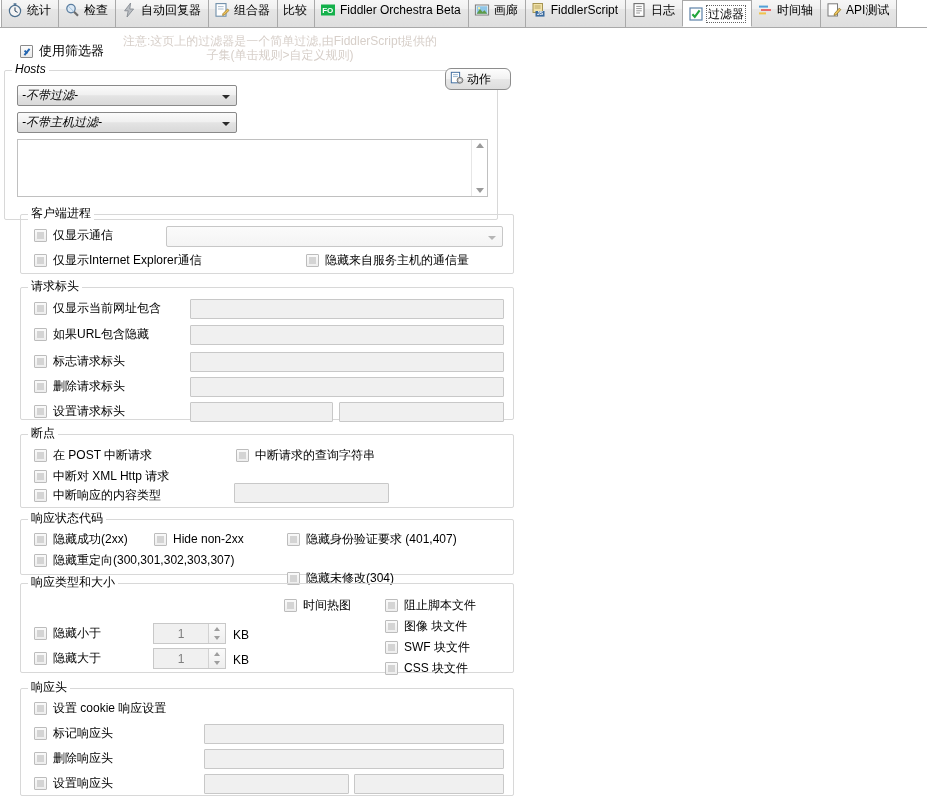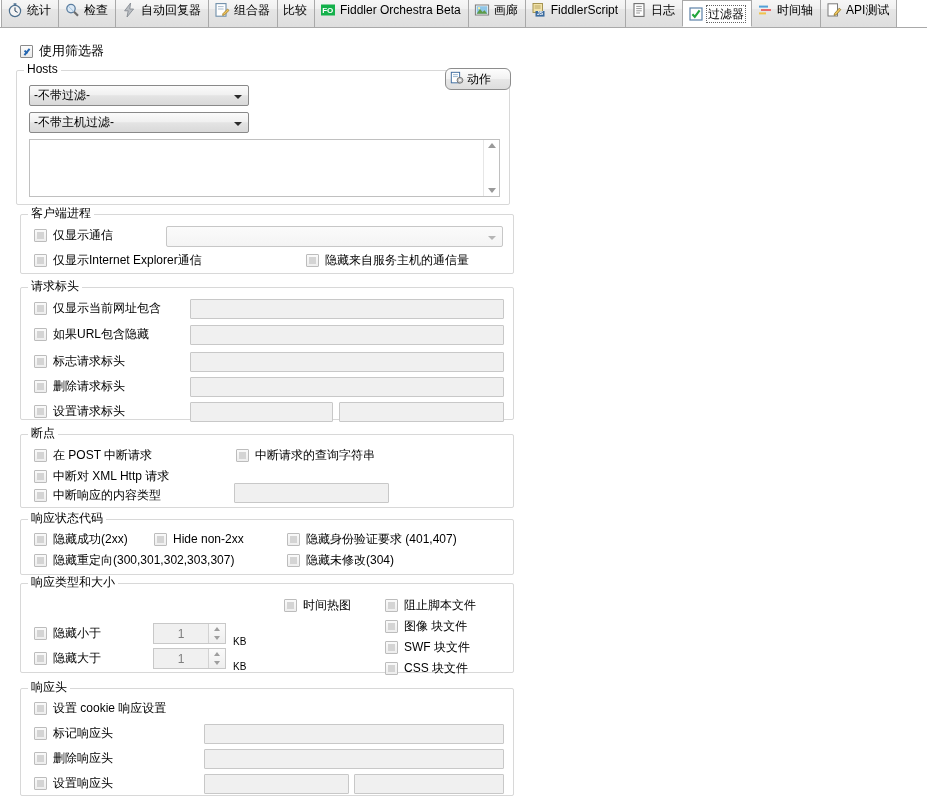--- a/index.html
+++ b/index.html
@@ -172,21 +172,21 @@
   .spin .btns div { flex:1; display:flex; align-items:center; justify-content:center; }
   .spin .sp-up { width:0;height:0;border-left:3px solid transparent;border-right:3px solid transparent;border-bottom:4px solid #9e9e9e; }
   .spin .sp-dn { width:0;height:0;border-left:3px solid transparent;border-right:3px solid transparent;border-top:4px solid #9e9e9e; }
 
   .chkrow {
     position: absolute;
     display: flex; align-items: center; gap: 6px;
     font-size: 12px; white-space: nowrap; cursor: default;
   }
   .chkrow .lbl { line-height: 14px; }
-  .unit { position: absolute; font-size: 10px; margin-top: 8px; }
+  .unit { position: absolute; font-size: 12px; }
 </style>
 </head>
 <body>
 
 <div id="watermark">
   <div class="wm-t" style="left:12px; top:16px;">章</div>
   <div class="wm-t" style="left:250px; top:14px;">搜索不到</div>
   <div class="wm-t" style="left:640px; top:16px; font-size:24px;">搜索</div>
 </div>
 
@@ -321,37 +321,38 @@
 
 </div>
 
 <div id="topbar">
 
   <div id="use-filters-row">
     <span class="cb checked"></span>
     <span id="use-filters-label">使用筛选器</span>
   </div>
 
+  <div id="note">注意:这页上的过滤器是一个简单过滤,由FiddlerScript提供的子集(单击规则&gt;自定义规则)</div>
 
   <div id="actions-btn">
     <span class="ic" style="width:14px;flex:0 0 14px;">
       <svg width="14" height="14" viewBox="0 0 16 16">
         <rect x="1.5" y="1.5" width="9.5" height="12" fill="#ffffff" stroke="#3f6da0" stroke-width="1.1"></rect>
         <line x1="3.4" y1="4.2" x2="9" y2="4.2" stroke="#7fa4c6" stroke-width="0.9"></line>
         <line x1="3.4" y1="6.4" x2="9" y2="6.4" stroke="#7fa4c6" stroke-width="0.9"></line>
         <circle cx="11.4" cy="10.6" r="3.3" fill="#c9c9c9" stroke="#6a6a6a" stroke-width="1"></circle>
         <circle cx="11.4" cy="10.6" r="1.1" fill="#ffffff"></circle>
       </svg>
     </span>
     <span>动作</span>
   </div>
 
 </div>
 
-<div class="group" style="left:16px; top:70px; width:494px; height:135px;">
+<div class="group" style="left:4px; top:70px; width:494px; height:150px;font-style:italic;">
   <span class="legend">Hosts</span>
 
   <div class="combo" style="left:12px; top:14px; width:220px;">
     <span>-不带过滤-</span>
     <span class="caret"></span>
   </div>
 
   <div class="combo" style="left:12px; top:41px; width:220px;">
     <span>-不带主机过滤-</span>
     <span class="caret"></span>
@@ -465,21 +466,21 @@
   <div class="chkrow" style="left:266px; top:12px;">
     <span class="cb disabled"></span>
     <span class="lbl">隐藏身份验证要求 (401,407)</span>
   </div>
 
   <div class="chkrow" style="left:13px; top:33px;">
     <span class="cb disabled"></span>
     <span class="lbl">隐藏重定向(300,301,302,303,307)</span>
   </div>
 
-  <div class="chkrow" style="left:266px; top:33px;">
+  <div class="chkrow" style="left:266px; top:51px;">
     <span class="cb disabled"></span>
     <span class="lbl">隐藏未修改(304)</span>
   </div>
 </div>
 
 <div class="group" style="left:20px; top:583px; width:494px; height:90px;">
   <span class="legend">响应类型和大小</span>
 
 
   <div class="chkrow" style="left:13px; top:42px;">

